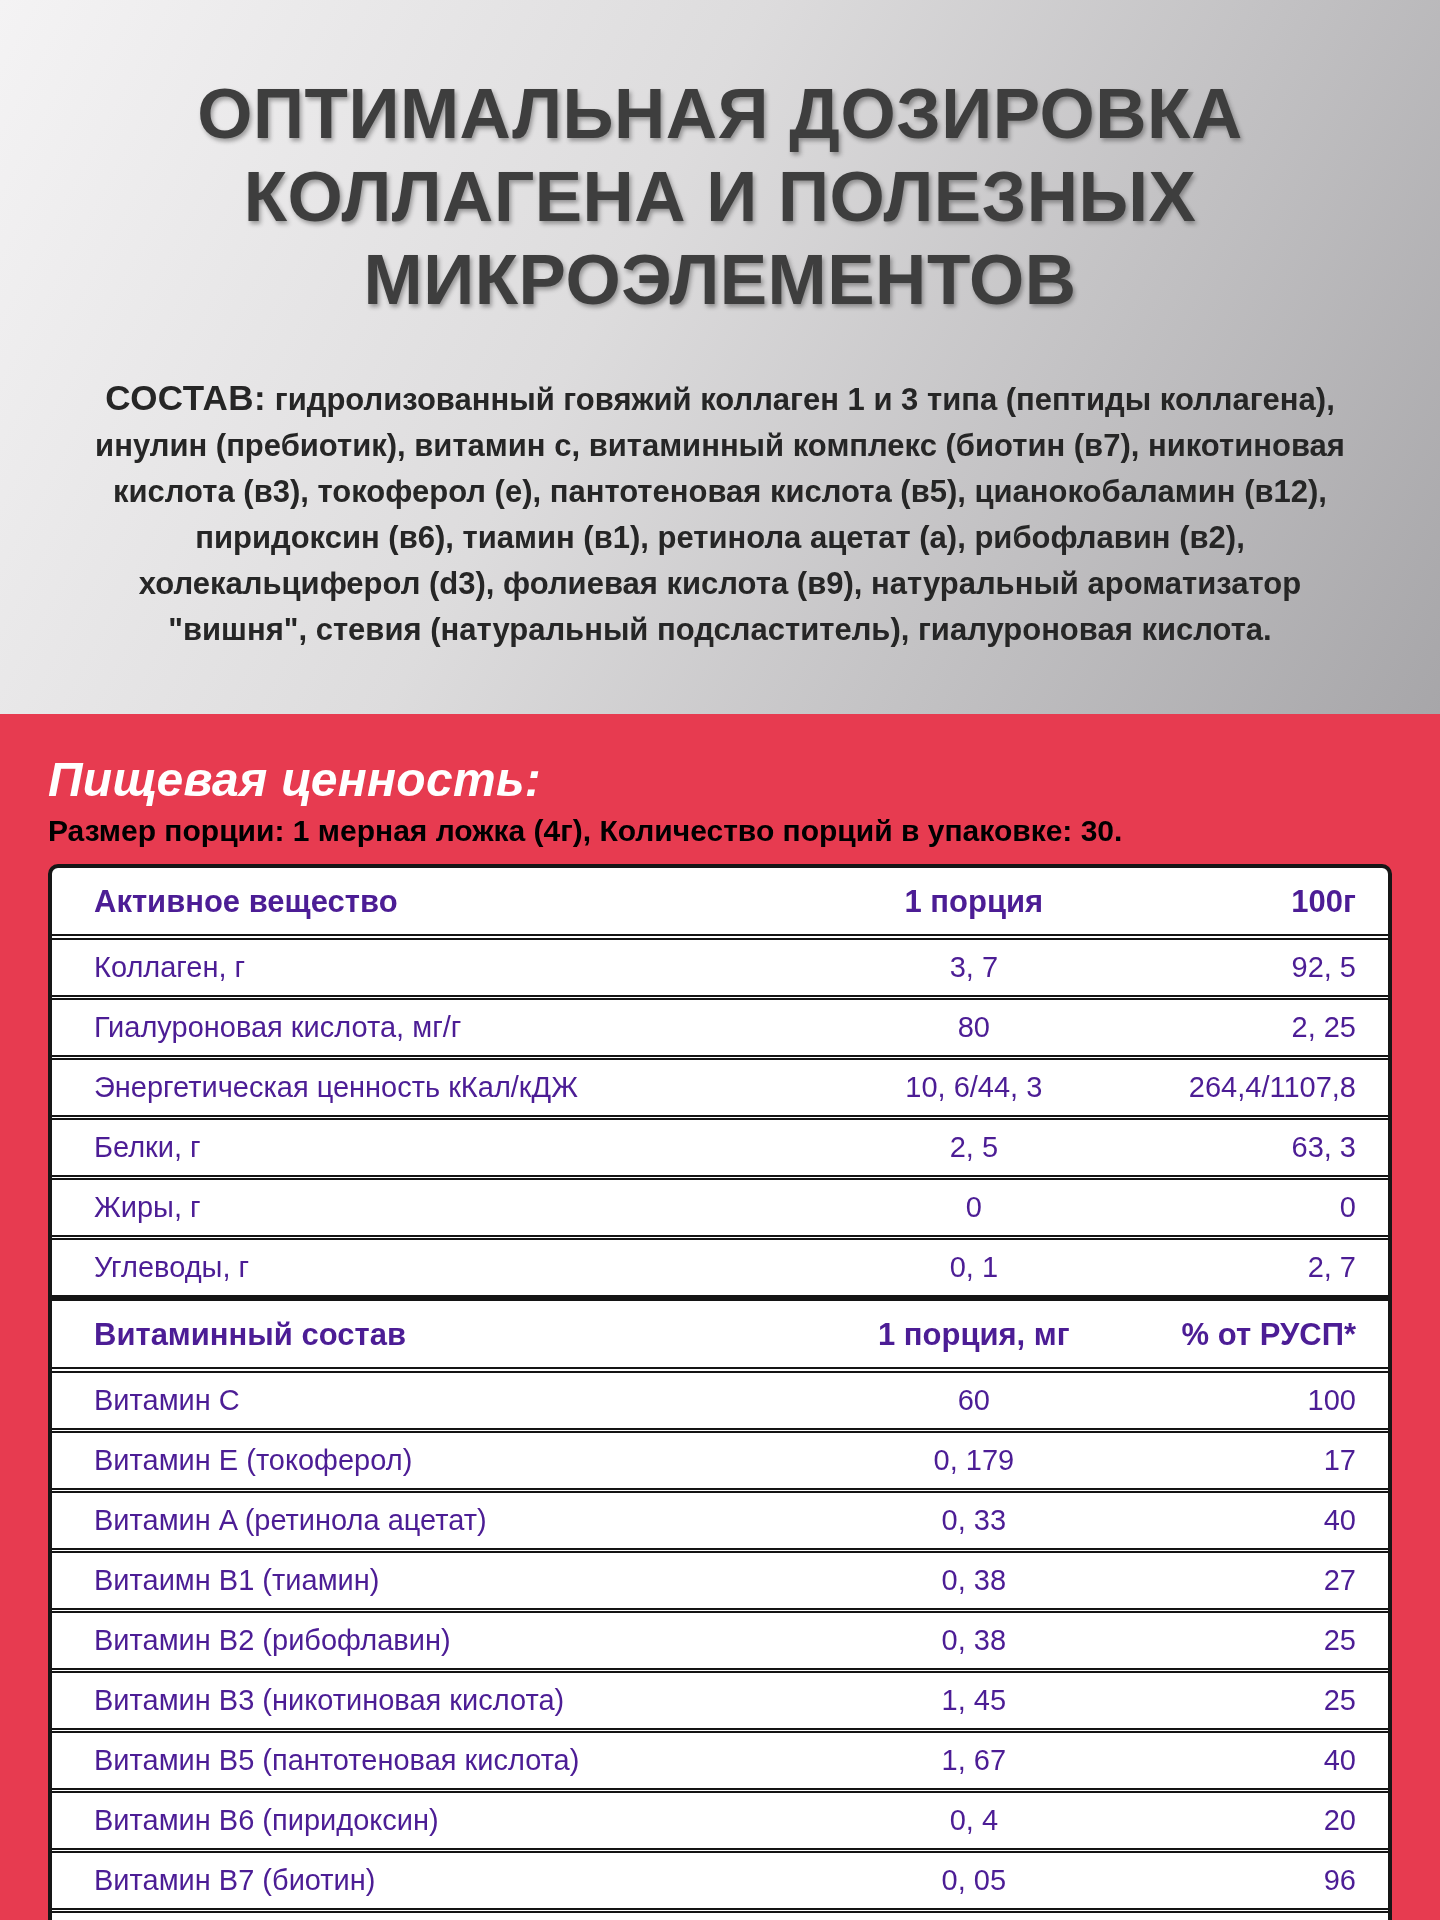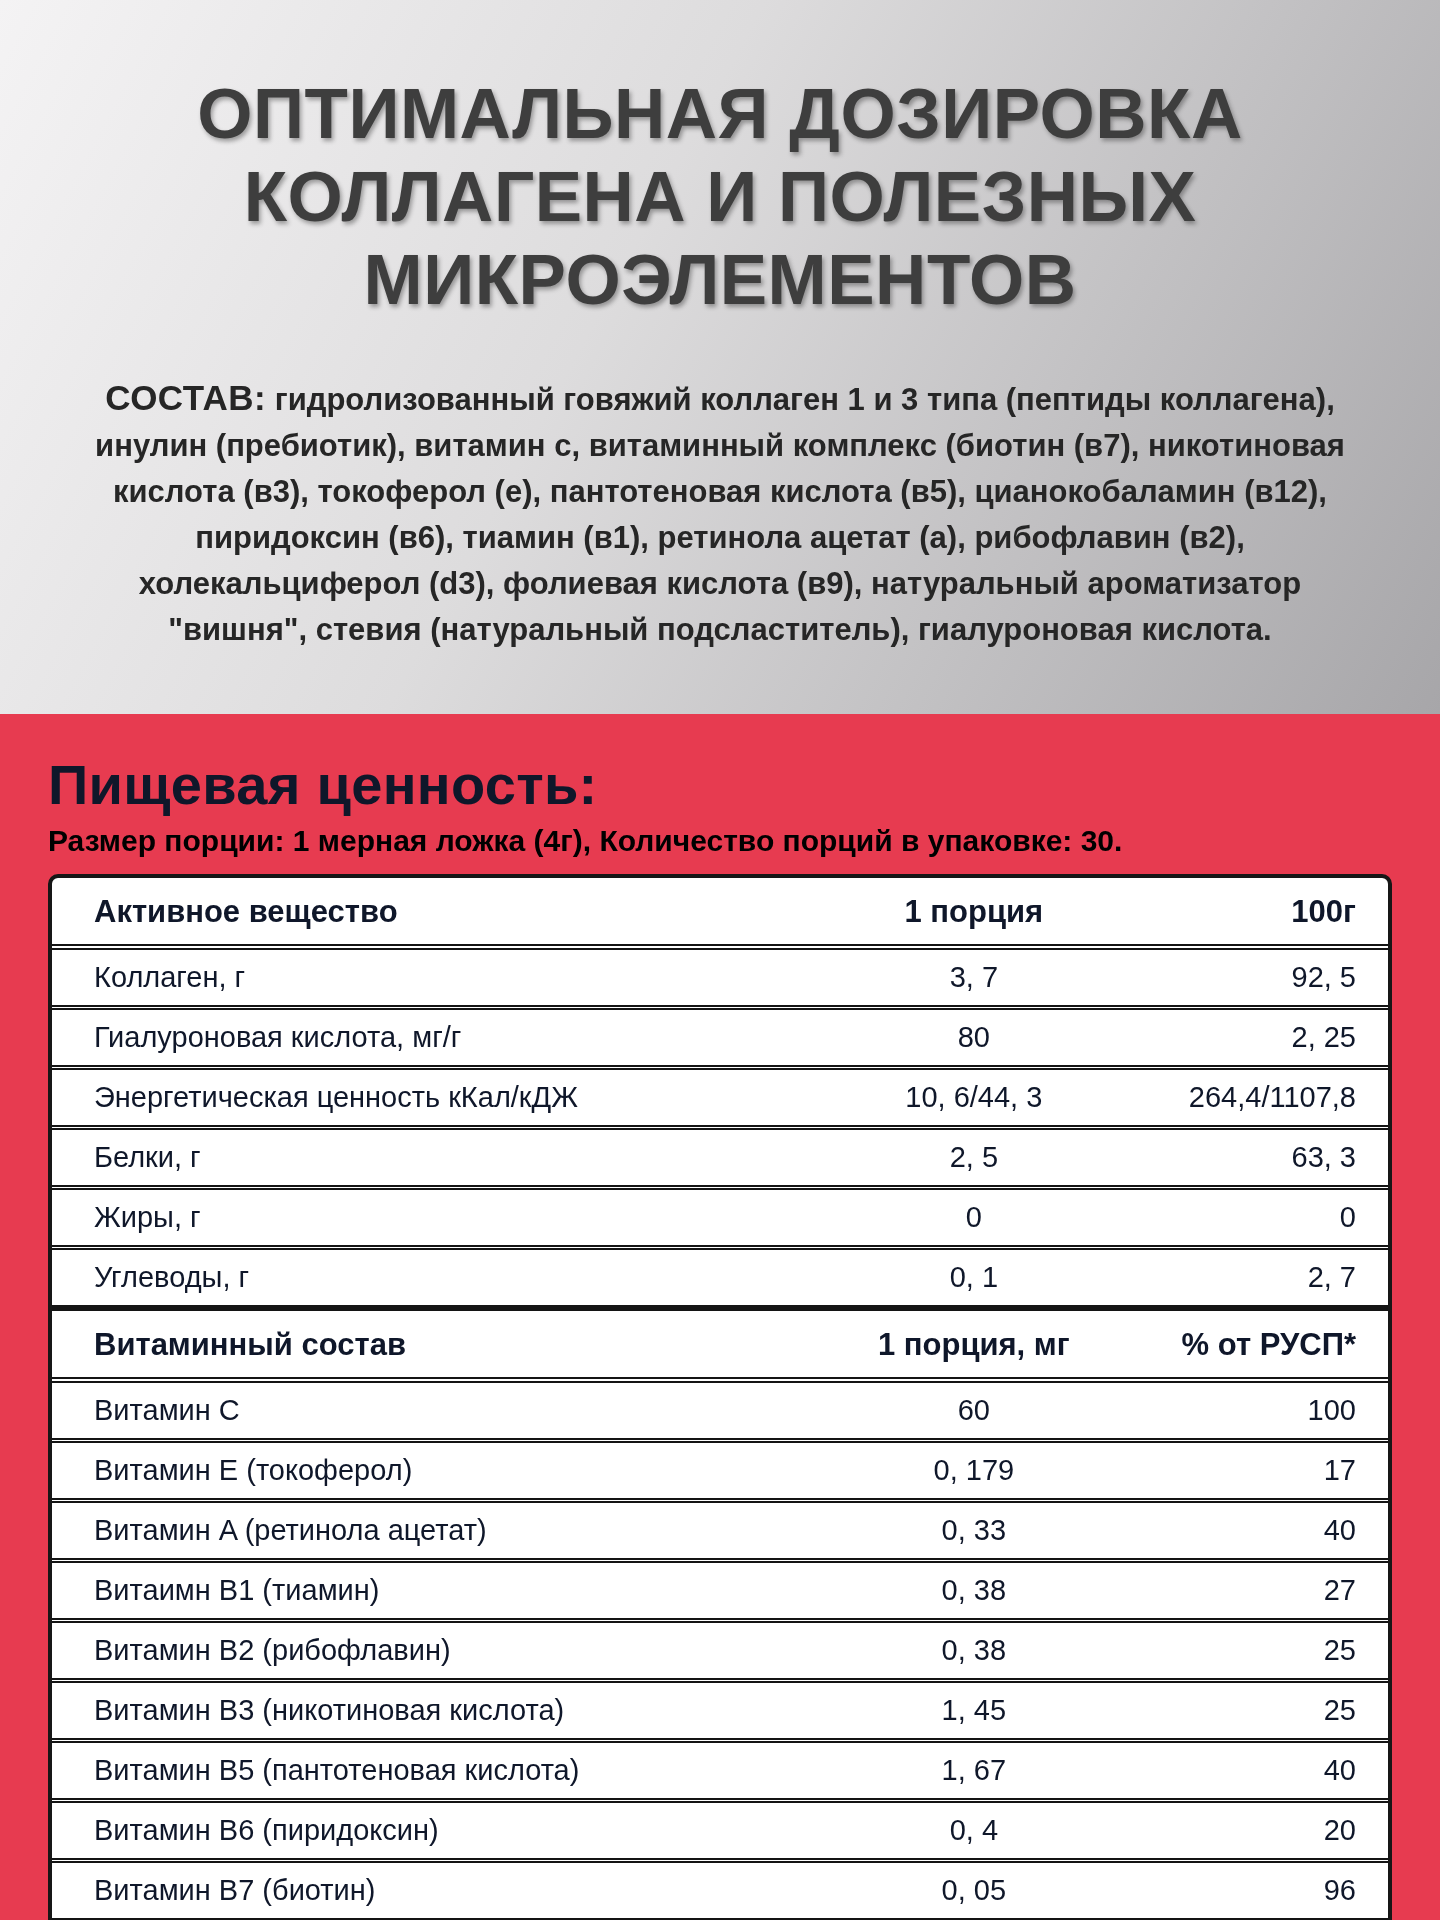--- a/index.html
+++ b/index.html
@@ -35,43 +35,44 @@
     line-height: 46px;
   }
   .composition .comp-label {
     font-size: 35px;
     letter-spacing: 0.5px;
   }
 
   
   .bottom-section { padding: 38px 48px 0; }
   .nutrition-title {
-    font-size: 56px;
+    font-size: 48px;
     font-weight: bold;
-    color: #0f172a;
+    color: #ffffff;
     letter-spacing: 0.3px;
+    font-style: italic;
   }
   .serving-line {
     font-size: 30px;
     font-weight: bold;
     color: #000000;
     margin-top: 7px;
   }
 
   .table-wrap {
     margin-top: 16px;
     background: #ffffff;
     border: 4px solid #161616;
     border-radius: 10px;
     overflow: hidden;
   }
   table.nutri-table { width: 100%; border-collapse: collapse; }
   .nutri-table th, .nutri-table td {
     font-size: 29px;
-    color: #0f172a;
+    color: #4c1d95;
     padding-top: 11px;
     padding-bottom: 11px;
     white-space: nowrap;
   }
   .nutri-table th { font-size: 31px; font-weight: bold; }
   .nutri-table tr.header-row > * { padding-top: 16px; padding-bottom: 14px; }
   .nutri-table .c0 { text-align: left;  padding-left: 42px;  width: 56%; }
   .nutri-table .c1 { text-align: center; width: 26%; }
   .nutri-table .c2 { text-align: right; padding-right: 32px; width: 18%; }
   .nutri-table tr + tr > * { border-top: 5px double #141414; }

